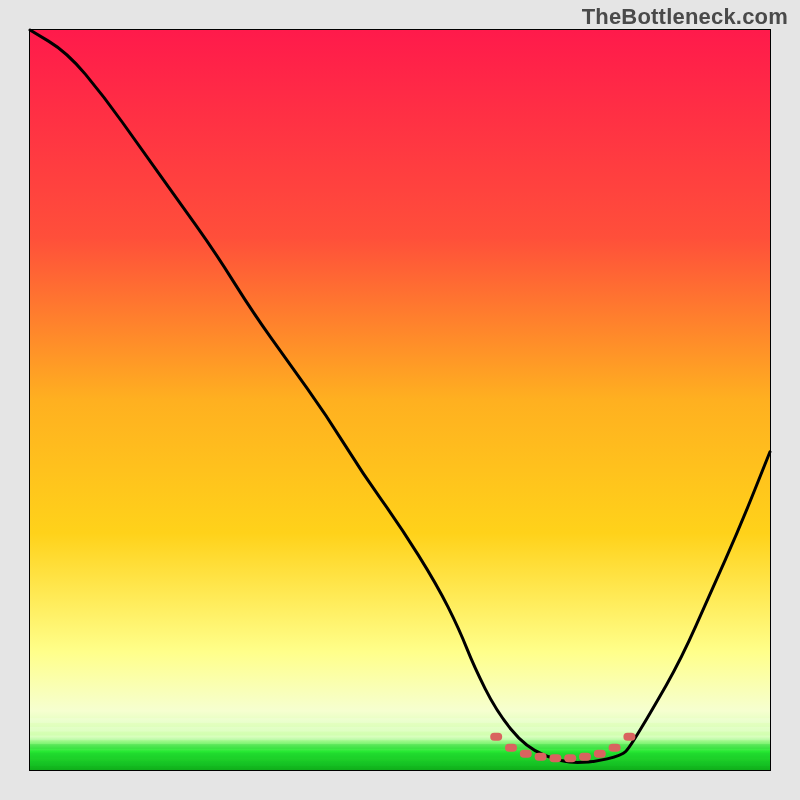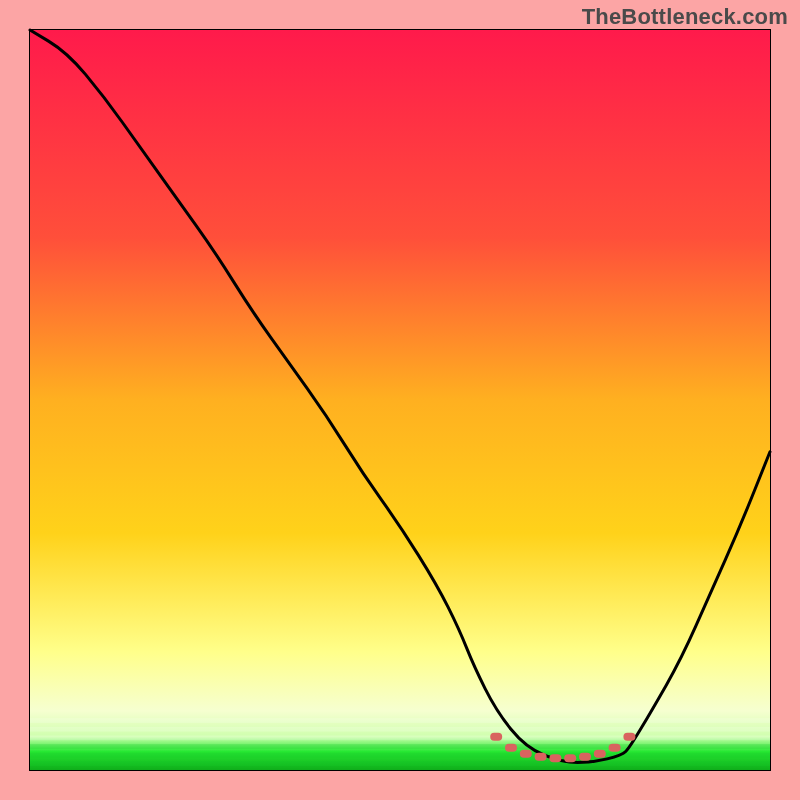--- a/index.html
+++ b/index.html
@@ -8,21 +8,21 @@
     width: 800px;
     height: 800px;
     overflow: hidden;
     background: #000;
     font-family: Arial, Helvetica, sans-serif;
   }
   .frame {
     position: relative;
     width: 800px;
     height: 800px;
-    background: #fca5a5;
+    background: #e5e5e5;
   }
   .watermark {
     position: absolute;
     top: 4px;
     right: 12px;
     color: #4a4a4a;
     font-size: 22px;
     font-weight: bold;
     letter-spacing: 0.2px;
     z-index: 10;

